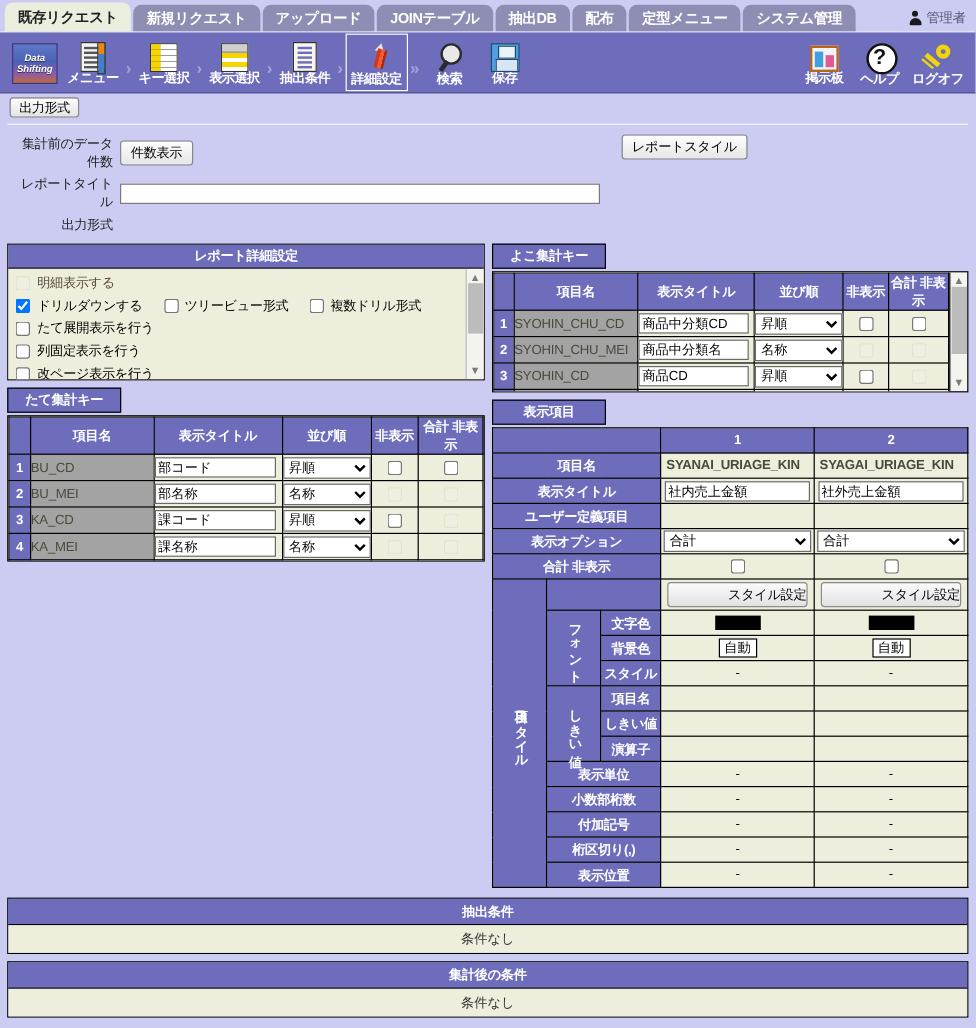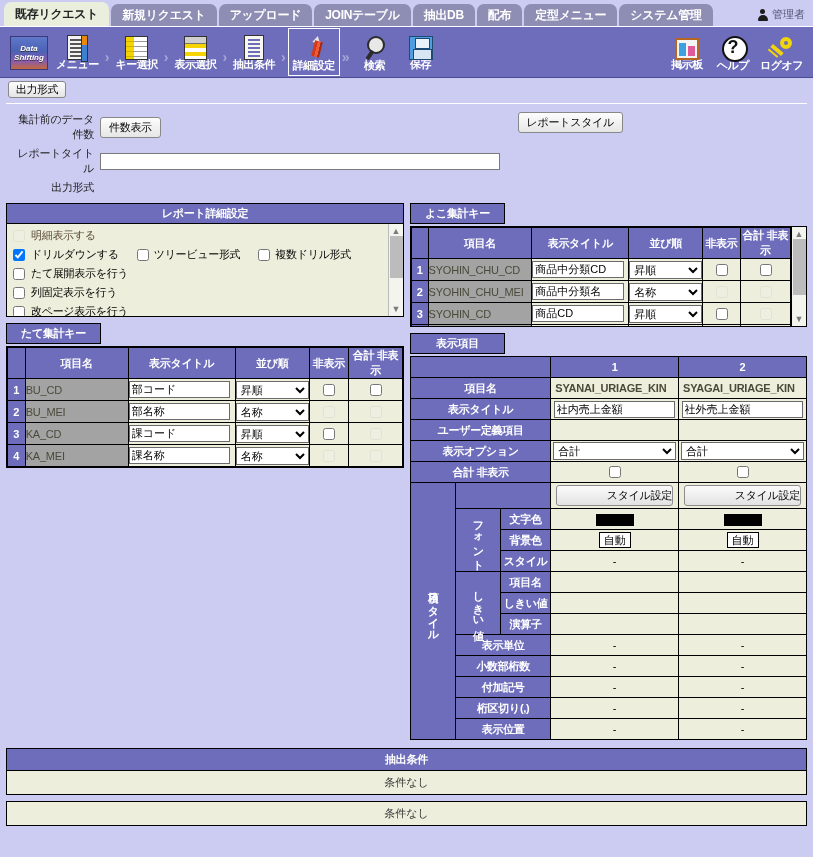--- a/index.html
+++ b/index.html
@@ -785,17 +785,18 @@
       </div>
     </div>
   </div>
 
   <div class="bottom">
     <div class="bsec">
       <div class="bhead">抽出条件</div>
       <div class="bbody">条件なし</div>
     </div>
     <div class="bsec">
+      <div class="bhead">集計後の条件</div>
       <div class="bbody">条件なし</div>
     </div>
   </div>
 
 </div>
 
 </body></html>

